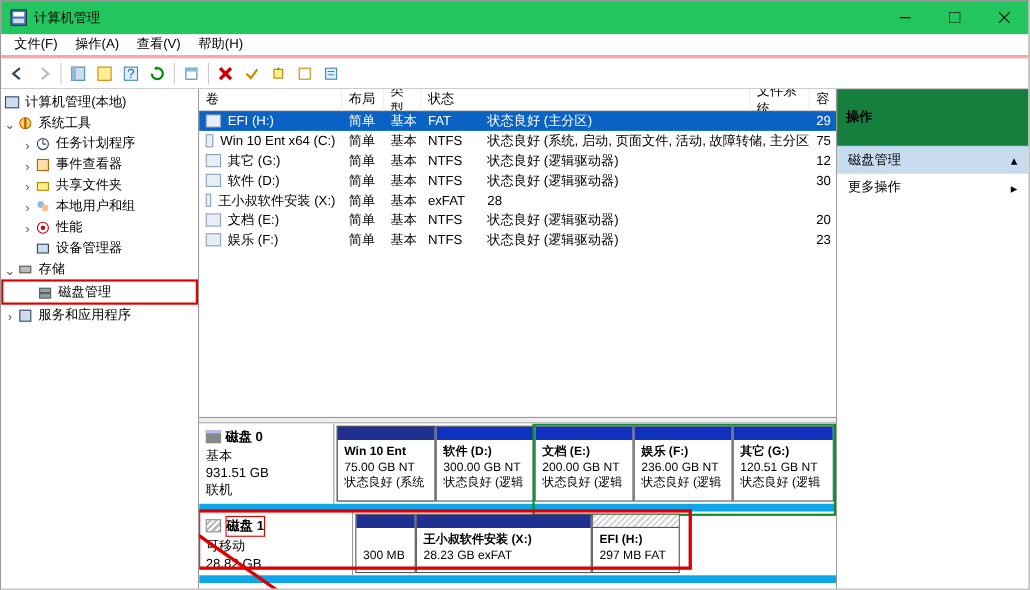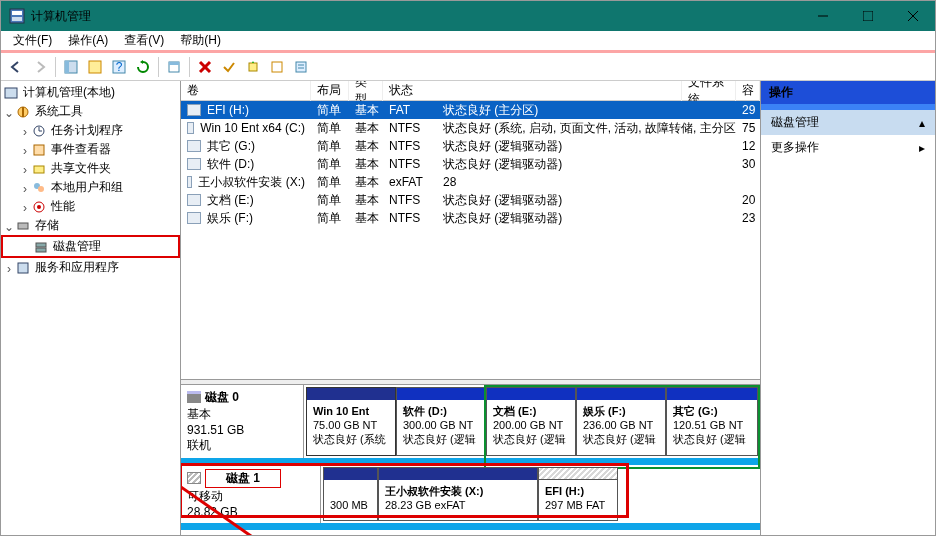--- a/index.html
+++ b/index.html
@@ -1,17 +1,17 @@
 <!DOCTYPE html>
 <html><head>
 <meta charset="utf-8">
 <style>
 * { box-sizing: border-box; margin: 0; padding: 0; font-family: "Microsoft YaHei", SimSun, Arial, sans-serif; font-size: 12px; }
 body { background: #fff; width: 936px; height: 536px; overflow: hidden; border: 1px solid #999; }
-.titlebar { height: 30px; display: flex; align-items: center; padding: 0 0 0 8px; background: #0f766e; }
+.titlebar { height: 30px; display: flex; align-items: center; padding: 0 0 0 8px; background: #22c55e; }
 .titlebar .icon { width: 16px; height: 16px; margin-right: 6px; }
 .titlebar .title { flex: 1; }
 .winbtns { display: flex; }
 .winbtn { width: 45px; height: 30px; display: flex; align-items: center; justify-content: center; }
 .menubar { height: 22px; display: flex; align-items: center; padding: 0 4px; border-bottom: 3px solid #fca5a5; }
 .menuitem { padding: 2px 8px; }
 .toolbar { height: 28px; display: flex; align-items: center; padding: 0 4px; border-bottom: 1px solid #ccc; gap: 2px; }
 .tbtn { width: 22px; height: 22px; display: flex; align-items: center; justify-content: center; border: 1px solid transparent; }
 .tsep { width: 1px; height: 20px; background: #ccc; margin: 0 2px; }
 .main { display: flex; height: calc(536px - 30px - 22px - 28px - 1px); }
@@ -45,21 +45,21 @@
 .diskinfo .dname { display: flex; align-items: center; }
 .diskinfo .dname b { margin-left: 4px; }
 .diskparts { flex: 1; display: flex; padding: 2px; gap: 0; position: relative; }
 .part { border: 1px solid #555; margin: 0; display: flex; flex-direction: column; }
 .part .phead { height: 12px; }
 .part .pbody { padding: 4px 6px; font-size: 11px; line-height: 14px; }
 .part .pbody b { font-size: 11px; }
 .blackbox { border: 1px solid #333 !important; }
 .hatched { background: repeating-linear-gradient(-45deg, #d8d8d8 0 2px, #fff 2px 4px); }
 .rightpane { width: 174px; background: #fff; }
-.rhdr { background: #1d4ed8; border-bottom: 6px solid #3b82f6; padding: 3px 8px; font-weight: bold; }
+.rhdr { background: #15803d; border-bottom: 1px solid #3b82f6; padding: 17px 8px; font-weight: bold; }
 .ritem { padding: 4px 10px; display: flex; justify-content: space-between; align-items: center; }
 .ritem.sel { background: #c8dcf0; }
 .redframe { position: absolute; border: 3px solid #d00; pointer-events: none; }
 .arrow { position: absolute; z-index: 5; }
 .diskbox { width: 14px; height: 12px; background: #888; display: inline-block; position: relative; }
 .diskbox::before { content: ""; position: absolute; top: 0; left: 0; right: 0; height: 3px; background: #bbe; }
 .hatchbox { width: 14px; height: 12px; display:inline-block; background: repeating-linear-gradient(-45deg, #bbb 0 2px, #fff 2px 4px); border:1px solid #888;}
 </style>
 </head>
 <body>
@@ -238,20 +238,29 @@
       <div class="tnode indent1">
           <span class="tw">›</span>
           <span class="ti">
             <svg width="14" height="14">
               <circle cx="7" cy="7" r="5" fill="#fff" stroke="#c00"></circle>
               <circle cx="7" cy="7" r="2" fill="#c00"></circle>
             </svg>
           </span>
           <span>性能</span>
         </div>
+      <div class="tnode indent1">
+          <span class="tw"></span>
+          <span class="ti">
+            <svg width="14" height="14">
+              <rect x="2" y="3" width="10" height="8" fill="#cde" stroke="#346"></rect>
+            </svg>
+          </span>
+          <span>设备管理器</span>
+        </div>
       <div class="tnode indent0">
           <span class="tw">⌄</span>
           <span class="ti">
             <svg width="14" height="14">
               <rect x="2" y="4" width="10" height="6" fill="#bbb" stroke="#555"></rect>
             </svg>
           </span>
           <span>存储</span>
         </div>
       <div class="tnode indent1 tred">
@@ -408,21 +417,21 @@
               <div class="phead" style="background:#1030c0"></div>
     <div class="pbody"><b>其它 (G:)</b><br>120.51 GB NT<br>状态良好 (逻辑</div>
             </div>
           </div>
       </div>
 
       <div class="diskrow" style="position:relative;">
         <div class="diskinfo">
           <div class="dname">
               <span class="hatchbox"></span>
-              <b style="border:1px solid #d00; padding:0 20px;">磁盘 1</b>
+              <b style="border:1px solid #d00; padding:0 0;">磁盘 1</b>
             </div>
           <div>可移动</div>
           <div>28.82 GB</div>
         </div>
         <div class="diskparts" id="disk1parts">
             <div class="part" style="width: 55px;">
               <div class="phead" style="background:#203090"></div>
               <div class="pbody"><b></b><br>300 MB</div>
             </div>
             <div class="part" style="width: 160px;">

